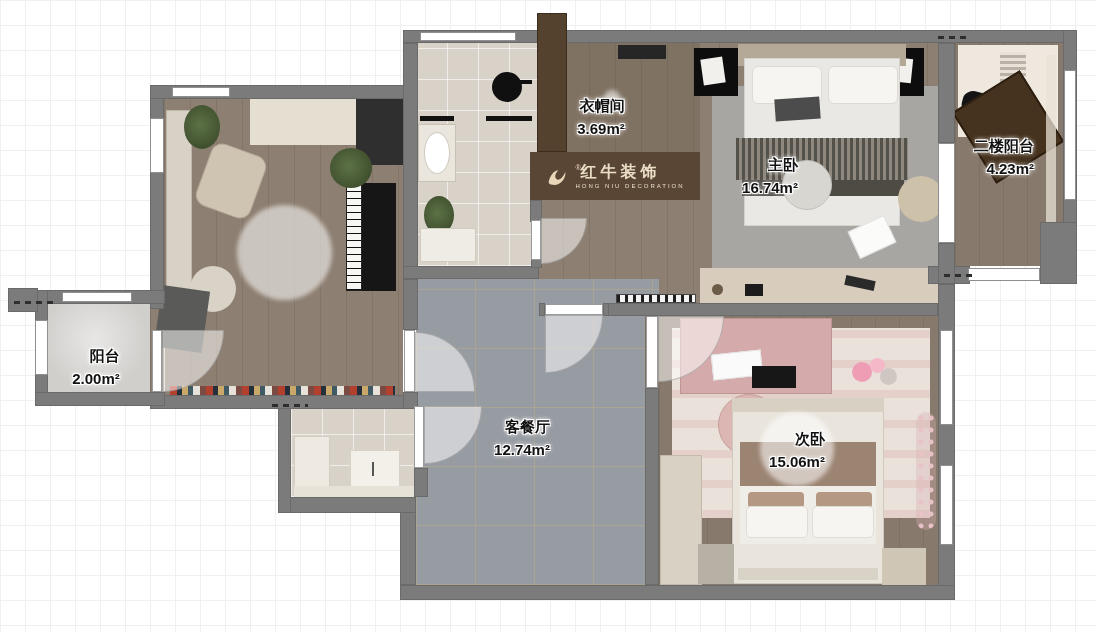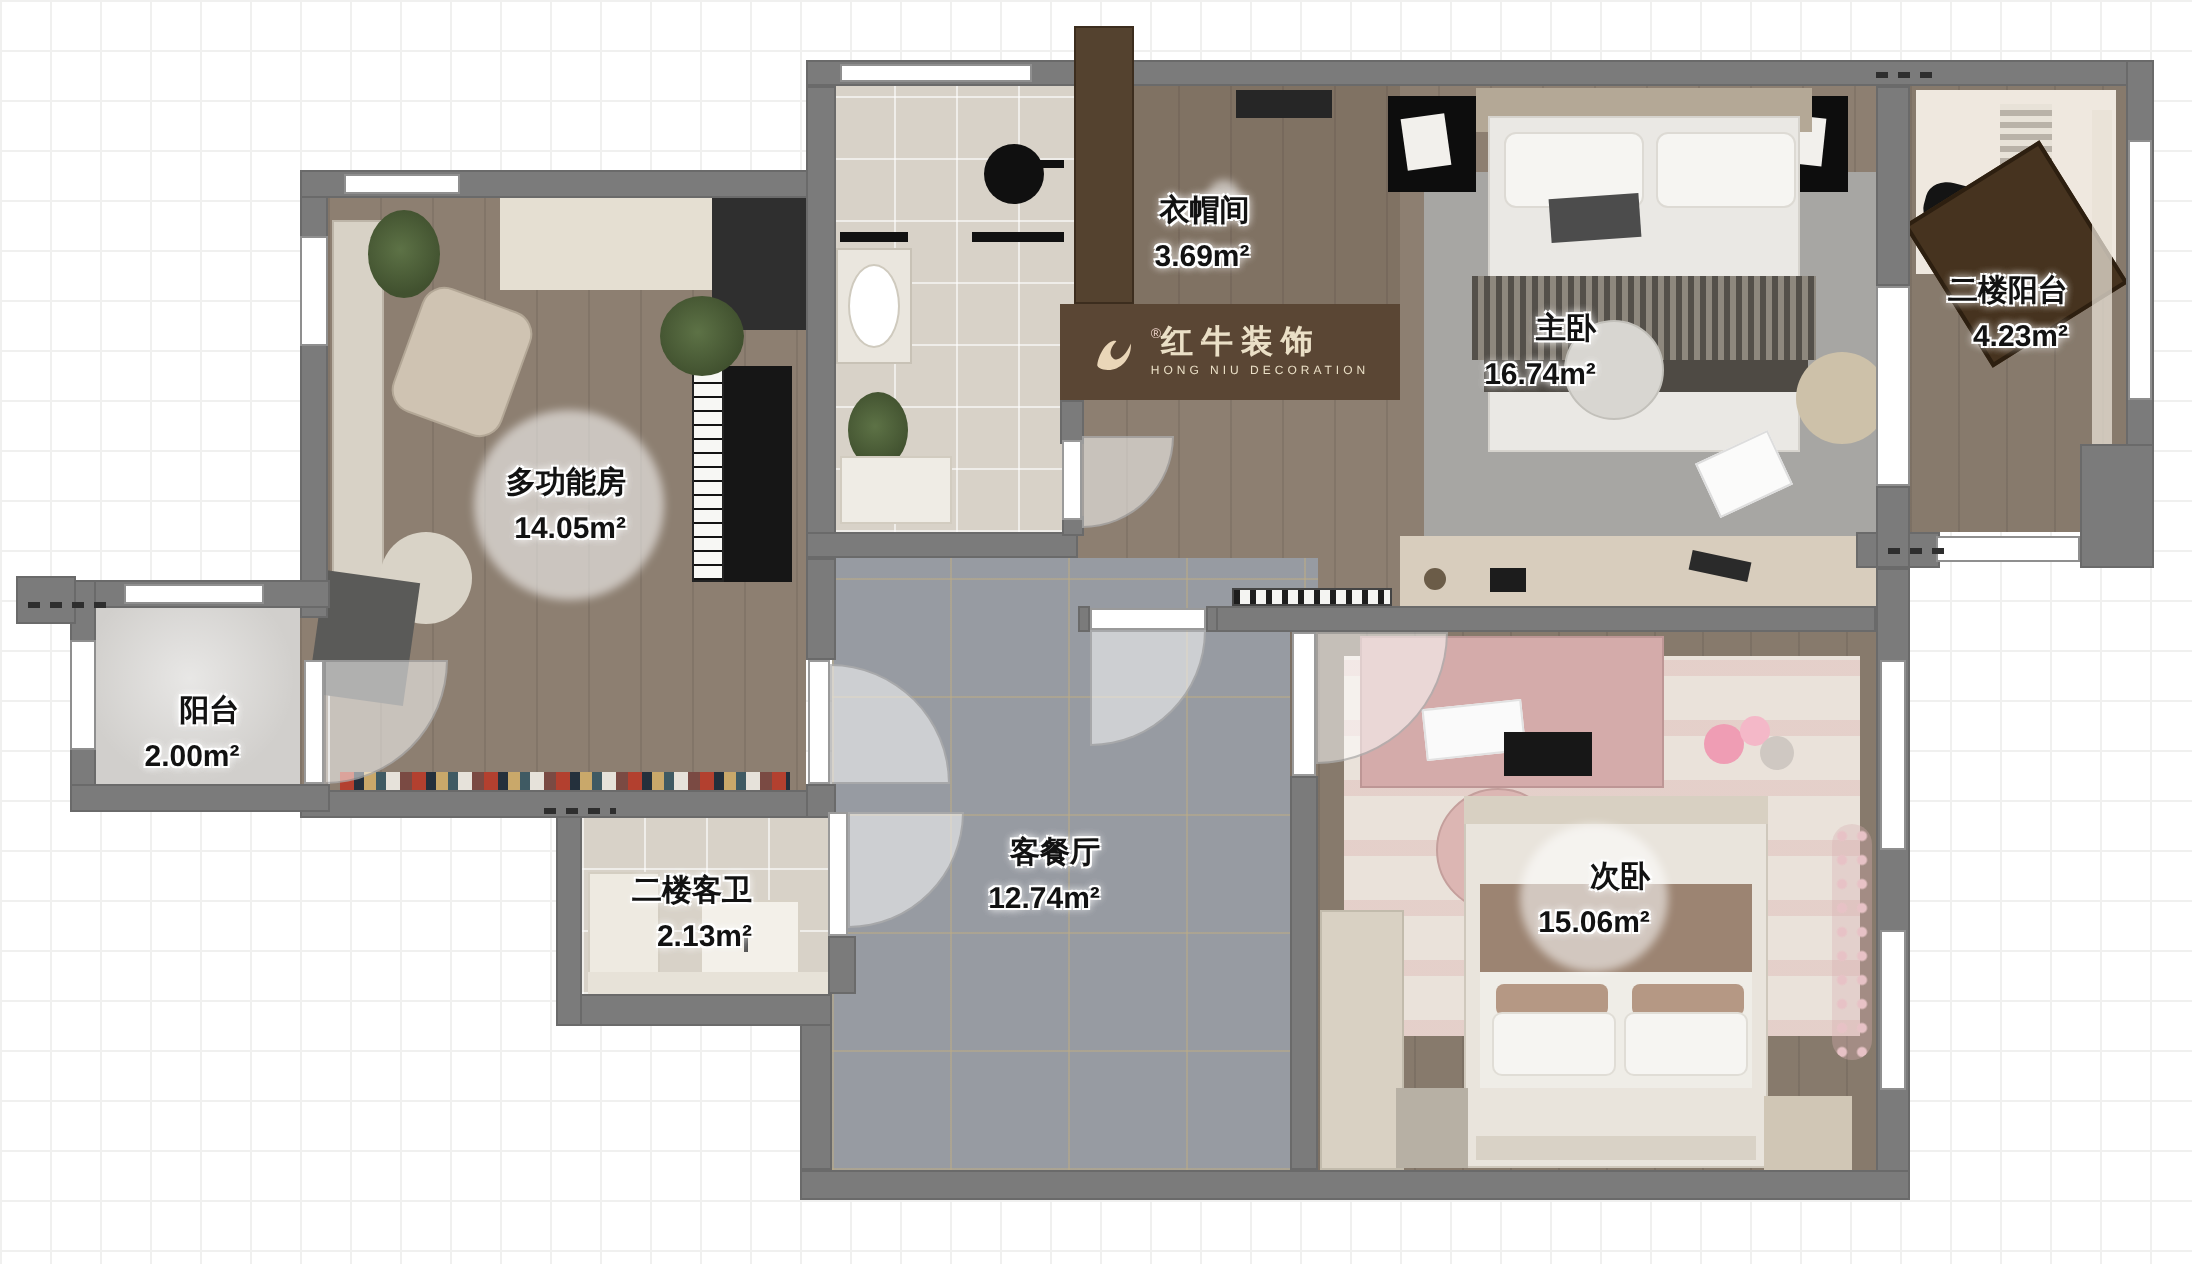--- a/index.html
+++ b/index.html
@@ -201,46 +201,38 @@
     <span class="bandtxt">
       <div><span class="reg">®</span><span class="cn">红牛装饰</span></div>
       <div class="en">HONG NIU DECORATION</div>
     </span>
   </div>
 
   <div class="f glow" style="left:237px;top:205px;width:95px;height:95px"></div>
   <div class="f glow" style="left:760px;top:412px;width:74px;height:74px"></div>
   <div class="f glow" style="left:604px;top:90px;width:16px;height:16px"></div>
 
-  <div class="f label" style="left:283px;top:253px">
-    <div>多功能房</div>
-    <div>14.05m²</div>
-  </div>
   <div class="f label" style="left:96px;top:367px">
     <div>阳台</div>
     <div>2.00m²</div>
   </div>
   <div class="f label" style="left:601px;top:117px">
     <div>衣帽间</div>
     <div>3.69m²</div>
   </div>
   <div class="f label" style="left:770px;top:176px">
     <div>主卧</div>
     <div>16.74m²</div>
   </div>
   <div class="f label" style="left:1004px;top:157px">
     <div>二楼阳台</div>
     <div>4.23m²</div>
   </div>
   <div class="f label" style="left:522px;top:438px">
     <div>客餐厅</div>
     <div>12.74m²</div>
   </div>
-  <div class="f label" style="left:346px;top:457px">
-    <div>二楼客卫</div>
-    <div>2.13m²</div>
-  </div>
   <div class="f label" style="left:797px;top:450px">
     <div>次卧</div>
     <div>15.06m²</div>
   </div>
 
 </div>
 
 </body></html>

